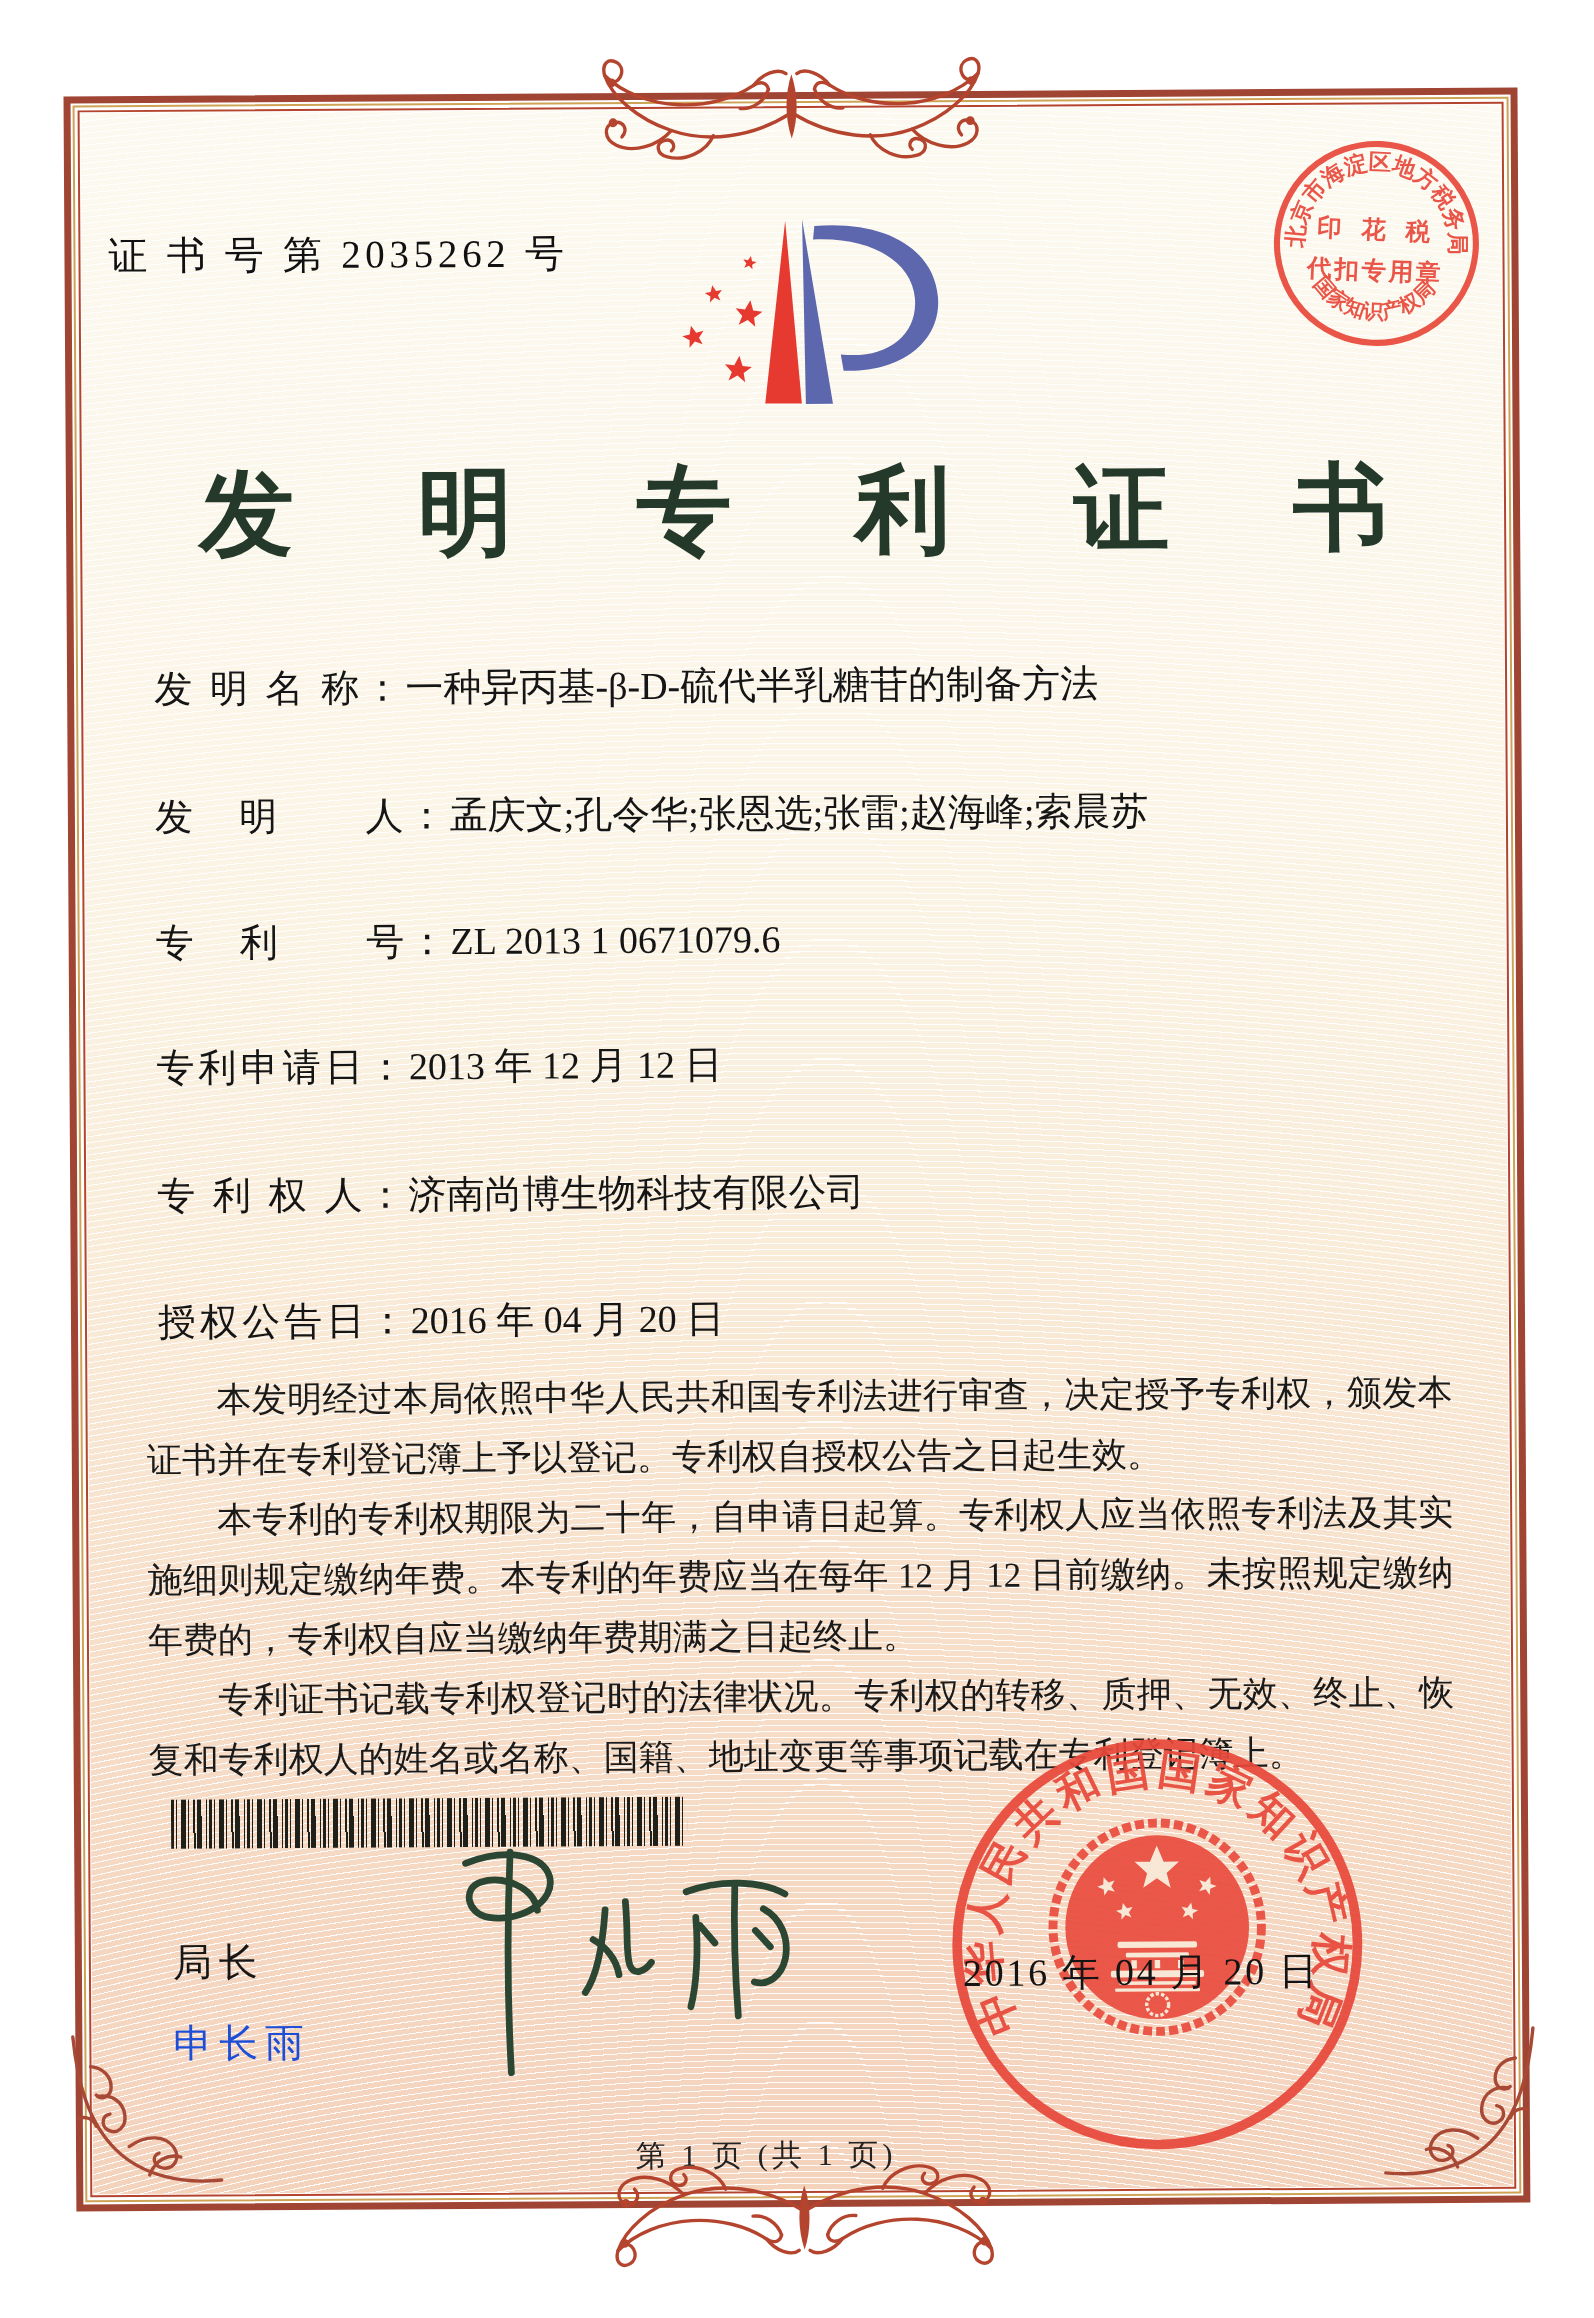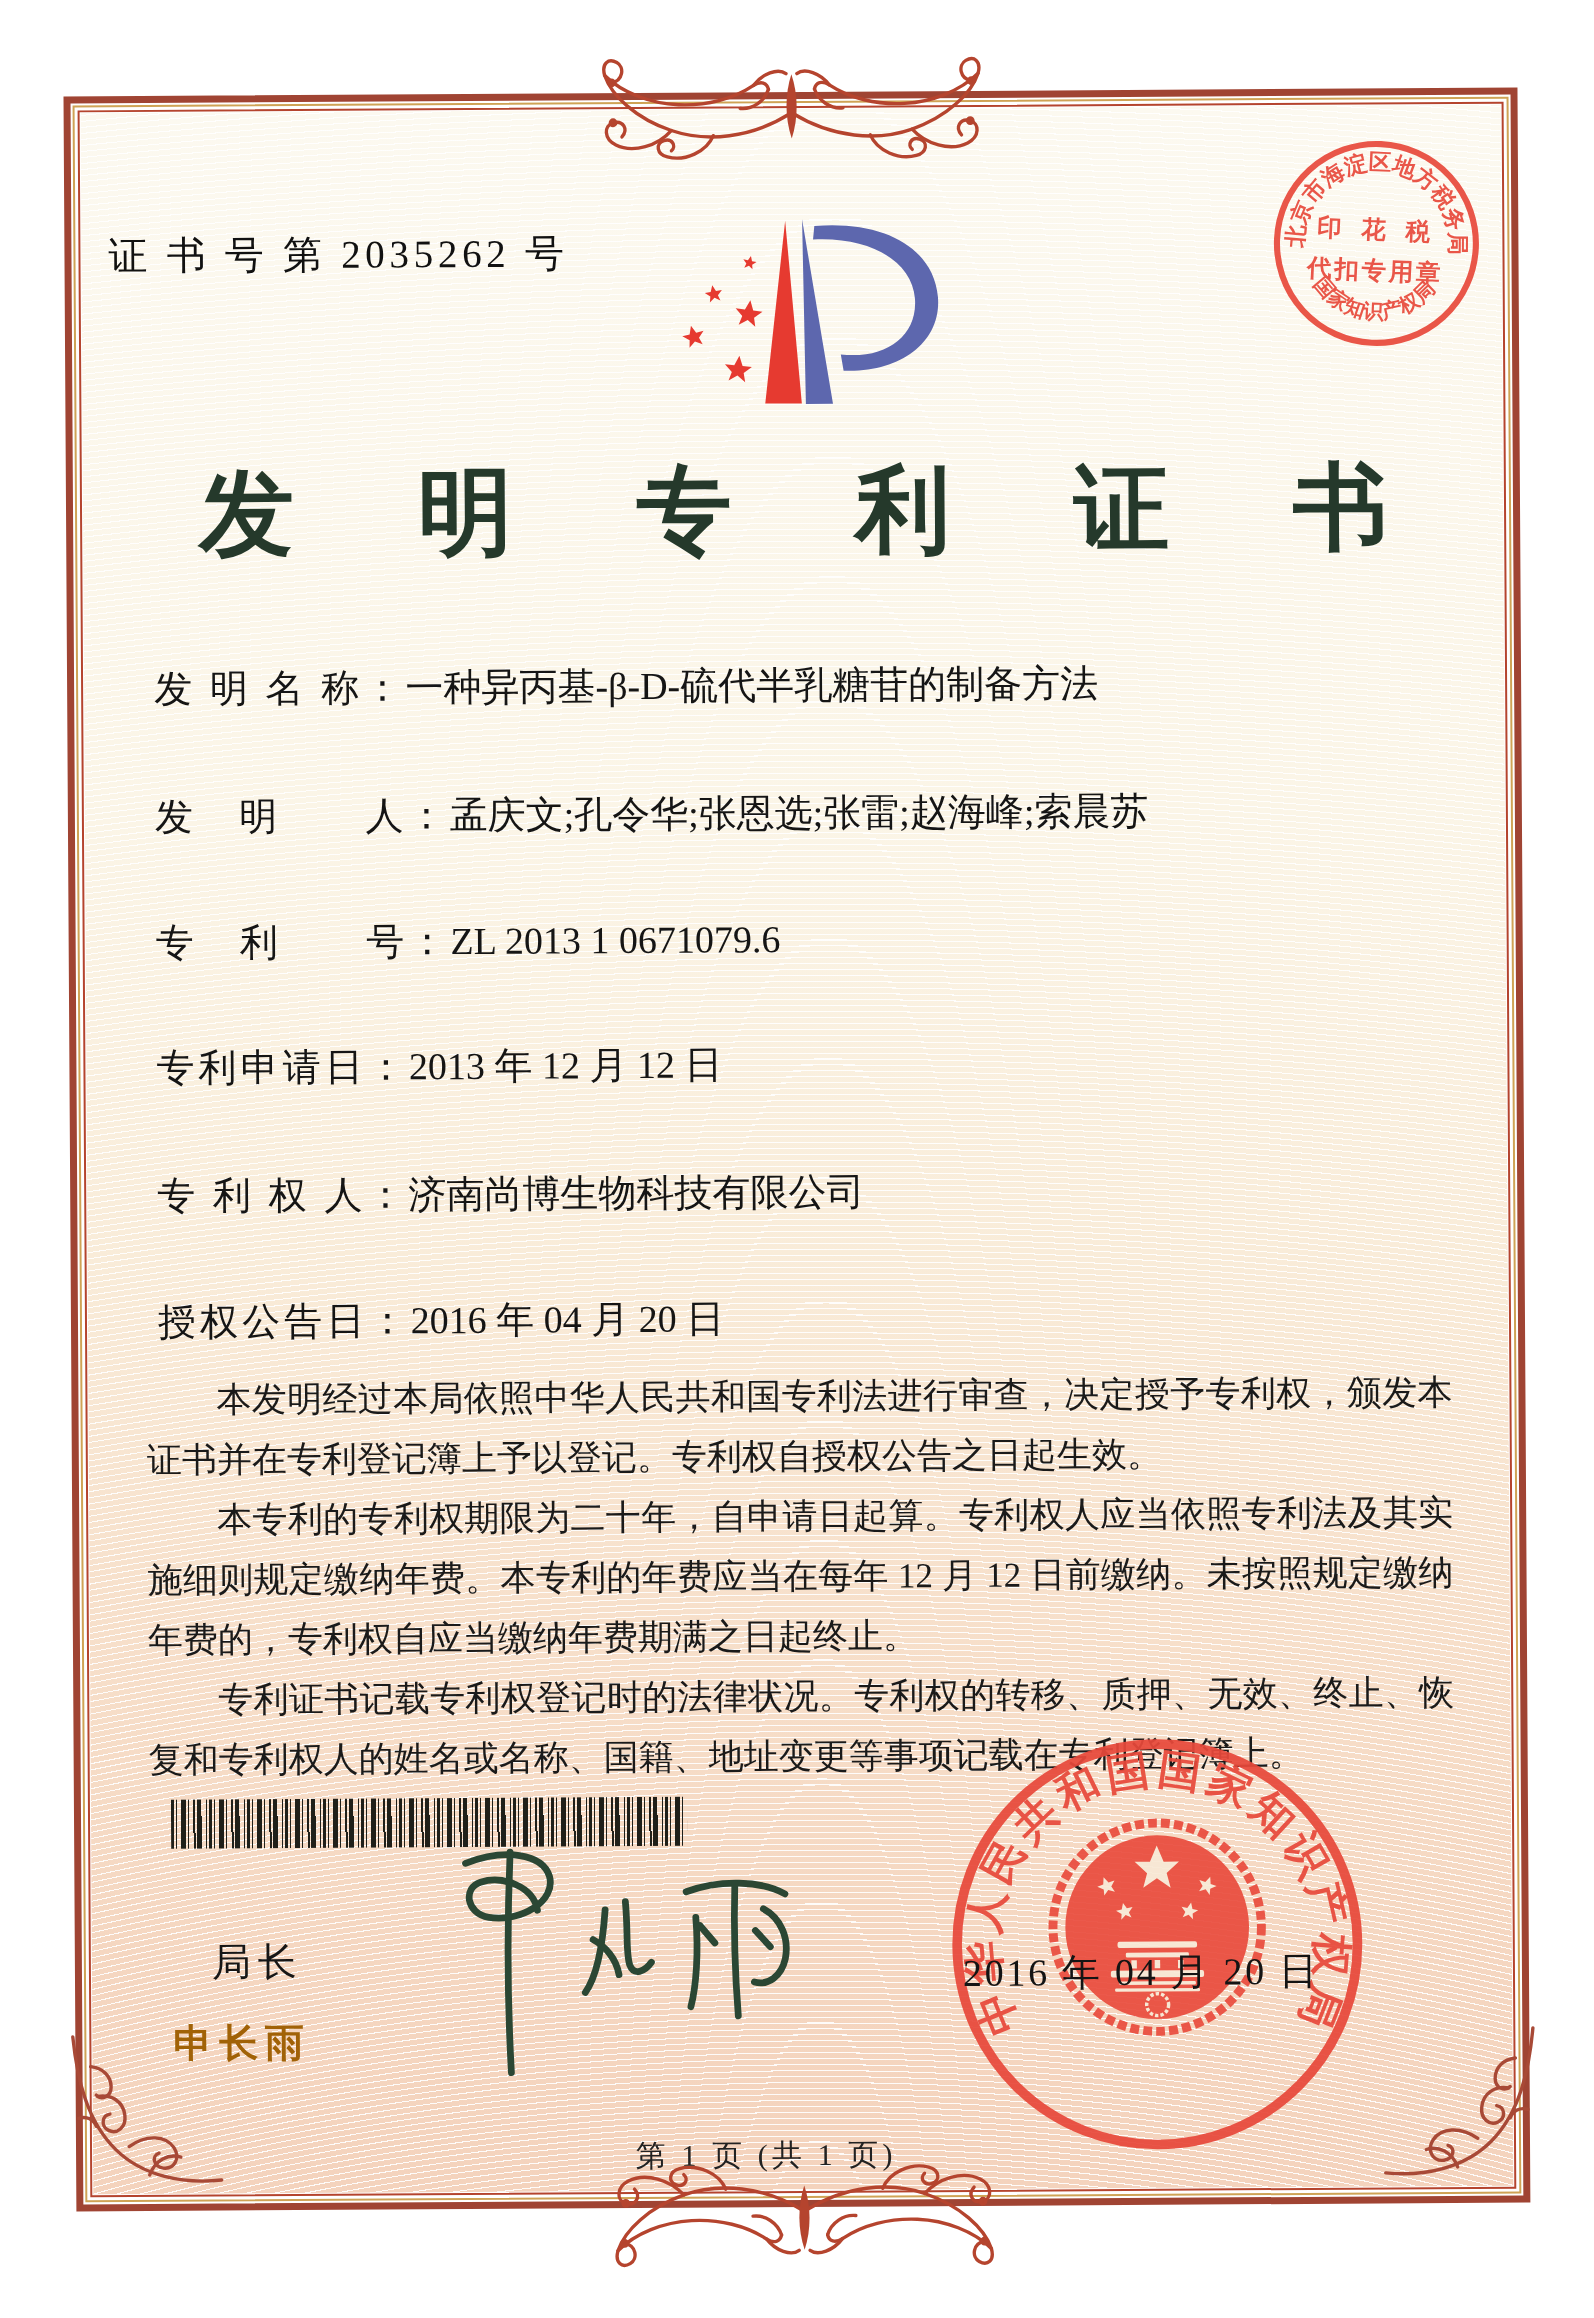--- a/index.html
+++ b/index.html
@@ -39,22 +39,22 @@
       repeating-linear-gradient(90deg,
         #20201a 0 2.7px, transparent 2.7px 4.7px,
         #20201a 4.7px 6.1px, transparent 6.1px 10.2px,
         #20201a 10.2px 15px, transparent 15px 17px,
         #20201a 17px 18.3px, transparent 18.3px 22.4px,
         #20201a 22.4px 24.4px, transparent 24.4px 26px,
         #20201a 26px 30.5px, transparent 30.5px 35px,
         #20201a 35px 36px, transparent 36px 38px);
   }
 
-  .director{position:absolute;left:168px;top:1932px;font-size:39px;letter-spacing:6.8px;color:#161616;margin-left:39px;}
-  .director-name{position:absolute;left:168px;top:2013px;font-size:39px;letter-spacing:6.8px;color:#a16207;font-weight:bold;}
+  .director{position:absolute;left:168px;top:1932px;font-size:39px;letter-spacing:6.8px;color:#161616;}
+  .director-name{position:absolute;left:168px;top:2013px;font-size:39px;letter-spacing:6.8px;color:#1d4ed8;}
 
   .signature{position:absolute;left:393px;top:1841px;width:434px;height:257px;}
   .seal{position:absolute;left:940px;top:1734px;width:425px;height:425px;opacity:.93;}
   .seal-date{position:absolute;left:958px;top:1949px;font-size:38px;letter-spacing:2.7px;color:#141414;z-index:5;}
 
   .taxstamp{position:absolute;left:1273px;top:138px;width:218px;height:218px;opacity:.92;transform:rotate(3deg);}
   .logo{position:absolute;left:667px;top:192px;width:306px;height:236px;}
 
   .footer{position:absolute;left:0;right:75px;top:2135px;text-align:center;
           font-size:30px;letter-spacing:4.1px;color:#222;}

